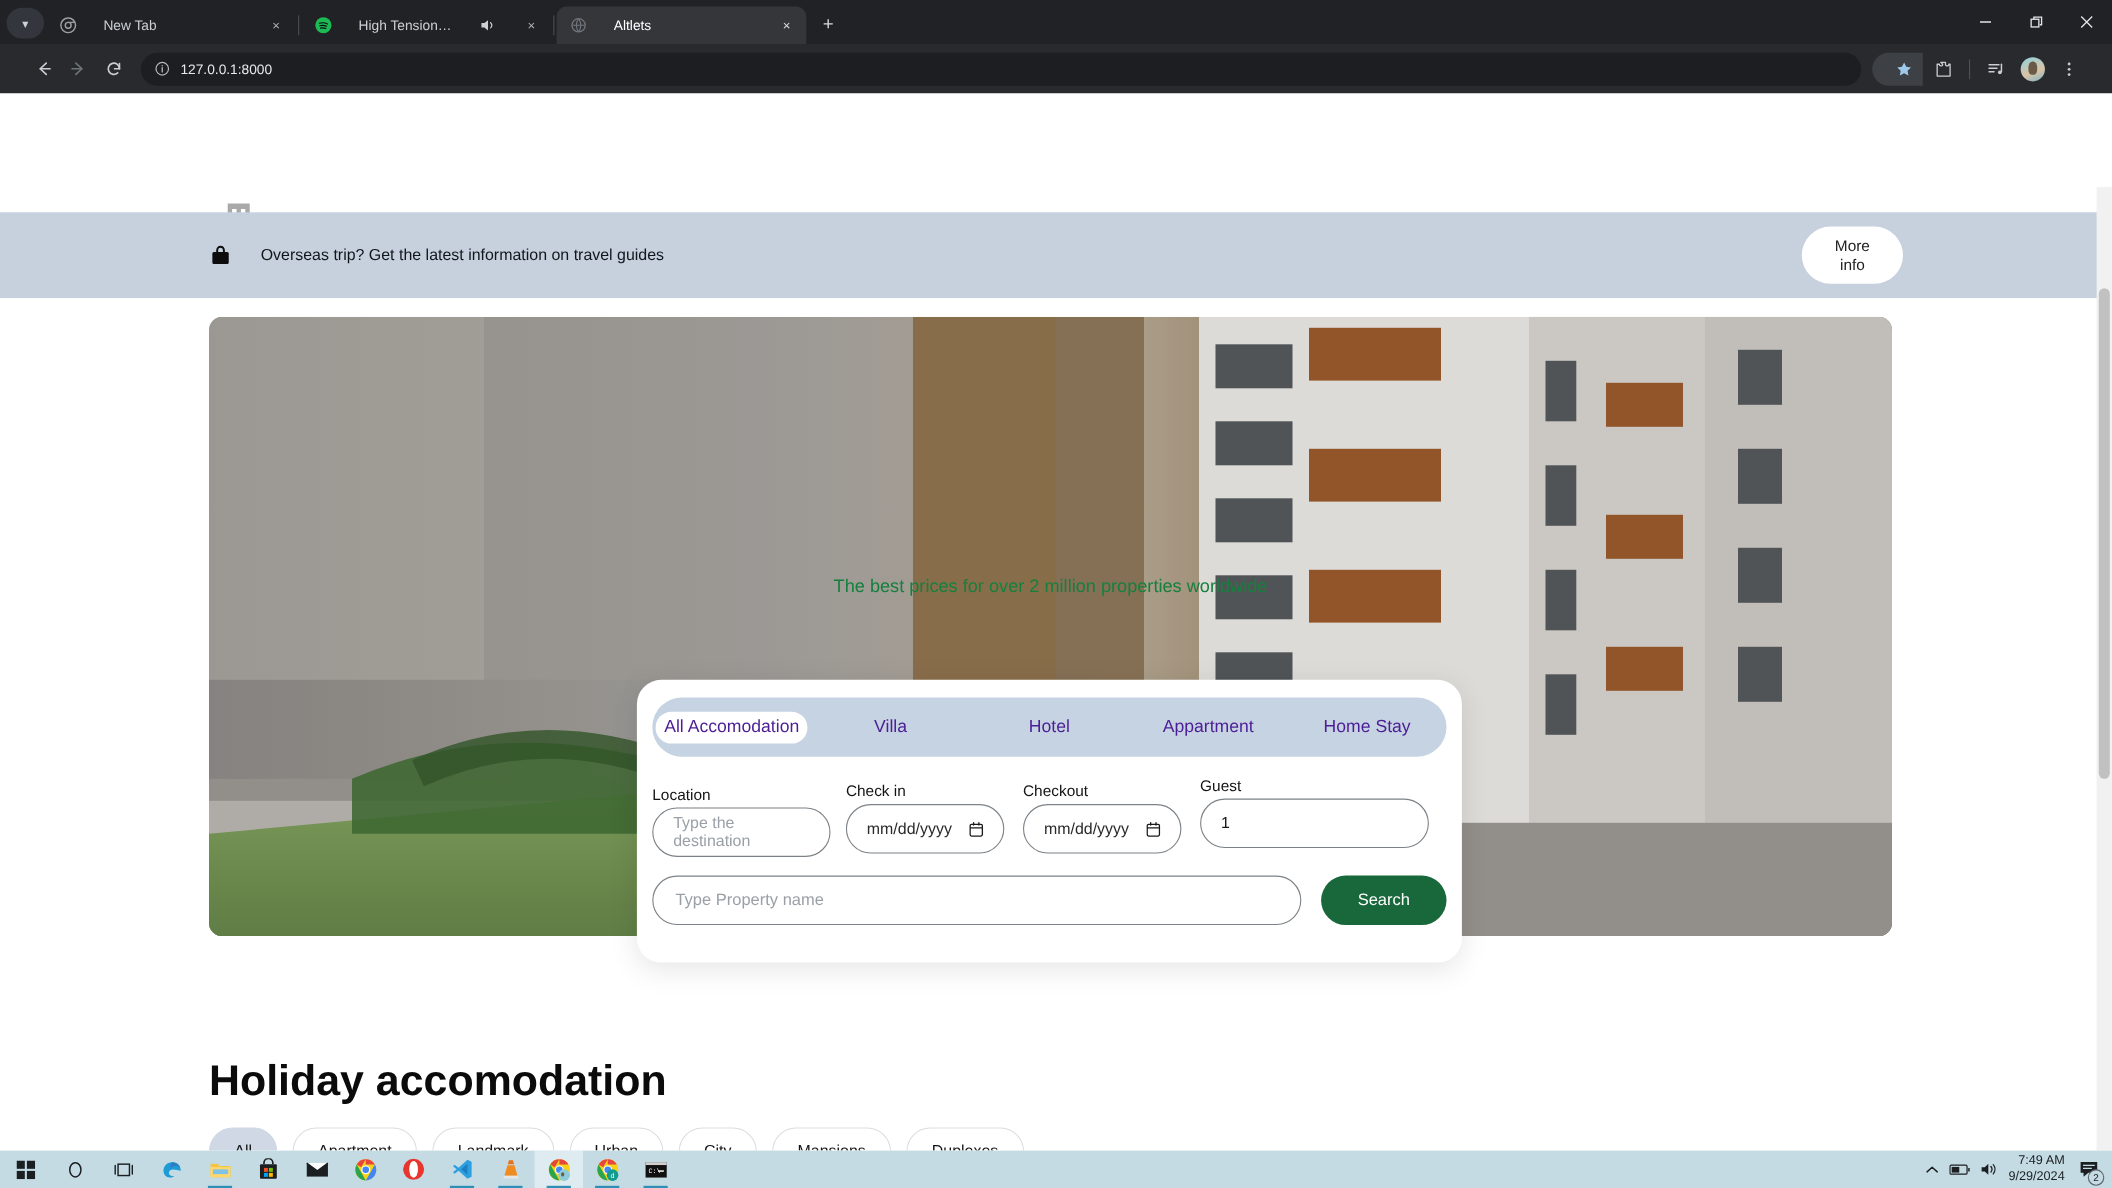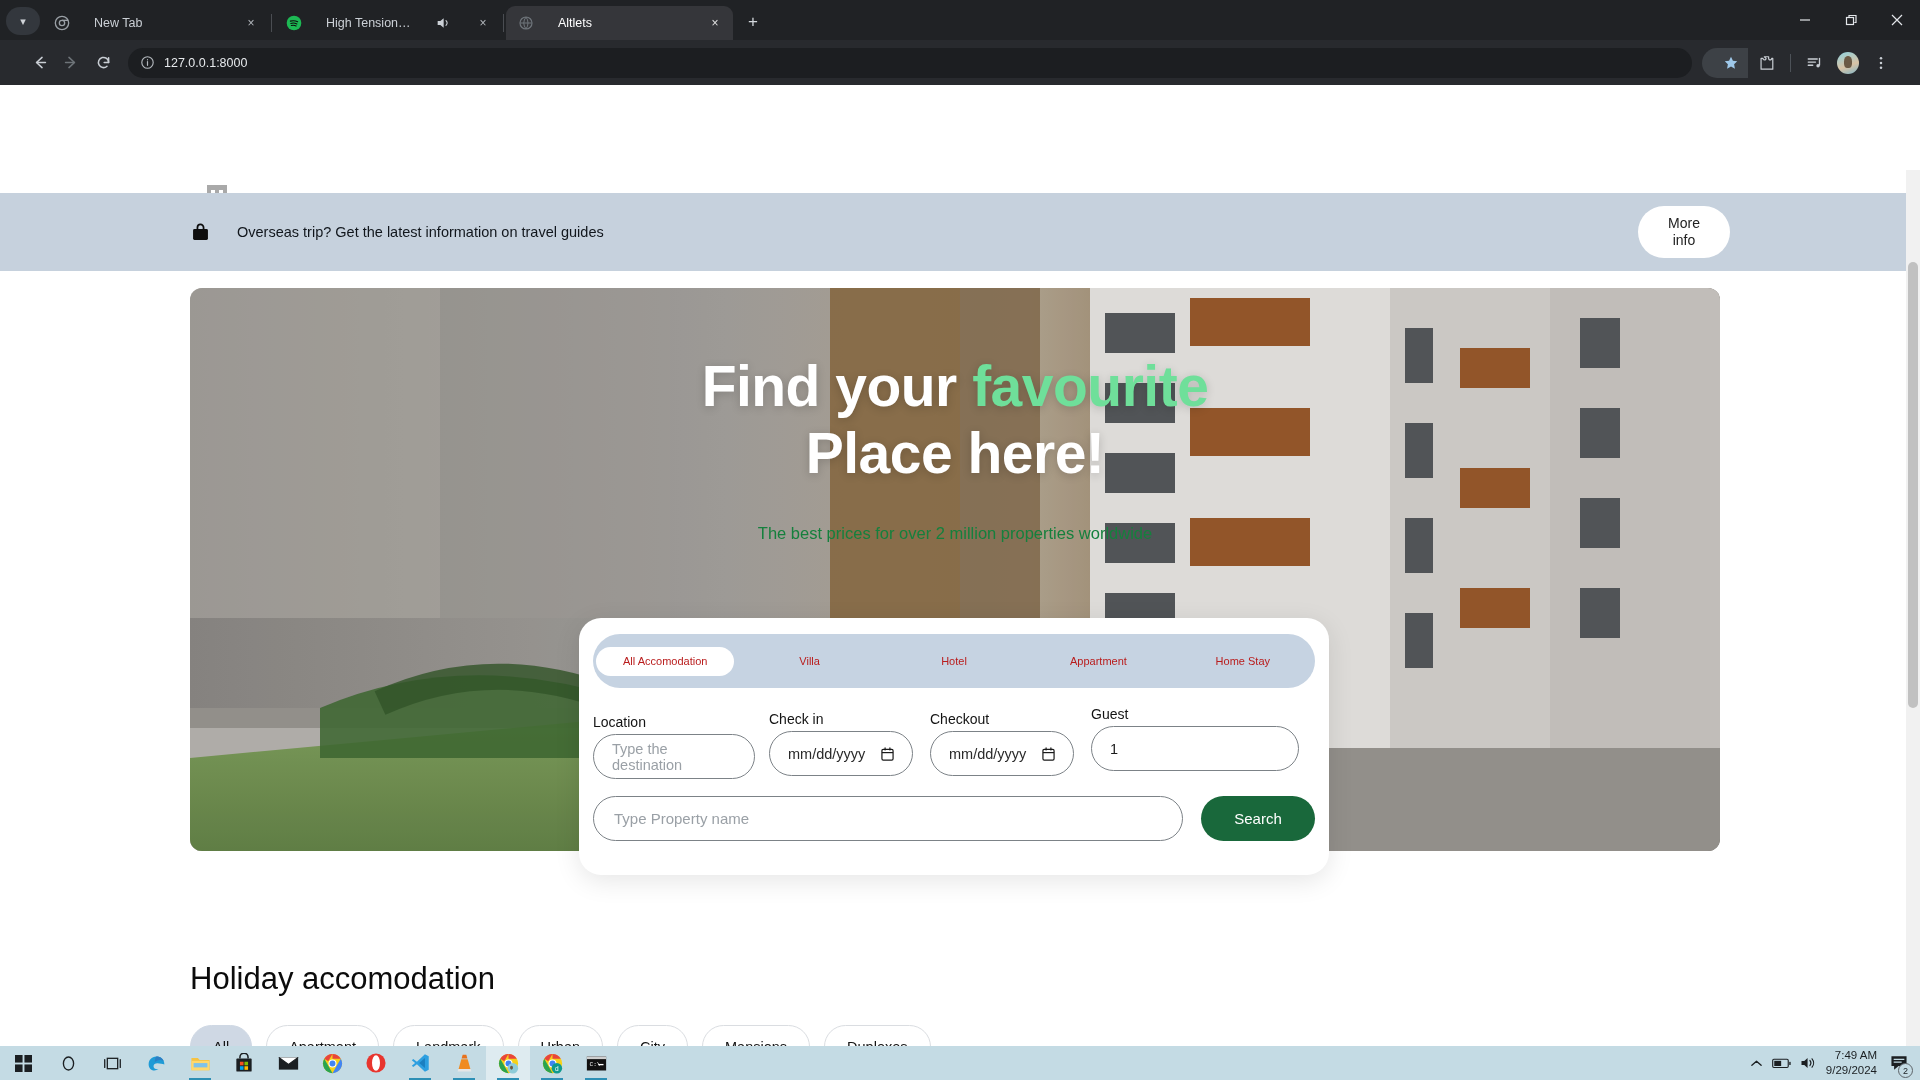--- a/index.html
+++ b/index.html
@@ -106,21 +106,21 @@
   .searchcard {
     position:absolute; left:579px; top:533px; width:750px; height:257px; background:#fff;
     border-radius:22px; box-shadow:0 6px 26px rgba(0,0,0,.10);
   }
   .tabs {
     position:absolute; left:14px; top:16px; width:722px; height:54px; background:#c6d3e2;
     border-radius:27px; display:flex; align-items:center;
   }
   .tabs .t {
     flex:1; height:29px; display:flex; align-items:center; justify-content:center;
-    font-size:11px; color:#b91c1c; cursor:pointer; border-radius:21px; margin:0 3px;
+    font-size:16px; color:#4c1d95; cursor:pointer; border-radius:21px; margin:0 3px;
   }
   .tabs .t.active { background:#fff; }
 
   .fields { position:absolute; left:14px; top:96px; width:722px; }
   .fgroup { position:absolute; }
   .flabel { font-size:14px; color:#131313; margin-bottom:4px; display:block; }
   .fbox {
     border:1px solid #7c8287; border-radius:26px; height:45px; background:#fff;
     display:flex; align-items:center; padding:0 18px; font-size:14.5px; color:#1a1a1a;
   }
@@ -131,21 +131,21 @@
   .propbox {
     position:absolute; left:14px; top:178px; width:590px; height:45px; border:1px solid #7c8287;
     border-radius:26px; display:flex; align-items:center; padding:0 20px; font-size:15px; color:#9aa0a6;
   }
   .searchbtn {
     position:absolute; left:622px; top:178px; width:114px; height:45px; border-radius:26px;
     background:#19683b; color:#fff; border:none; font-size:15px; cursor:pointer;
   }
 
   
-  .section-title { position:absolute; left:190px; top:876px; font-size:31px; font-weight:normal; color:#0b0b0b; }
+  .section-title { position:absolute; left:190px; top:876px; font-size:39px; font-weight:bold; color:#0b0b0b; }
   .pills { position:absolute; left:190px; top:940px; display:flex; gap:14px; }
   .pill {
     height:43px; padding:0 22px; border-radius:22px; border:1px solid #dadde1; background:#fff;
     display:flex; align-items:center; justify-content:center; font-size:14.5px; color:#141414; cursor:pointer;
   }
   .pill.active { background:#cfd8e4; border-color:#cfd8e4; }
 
   
   .scrollbar { position:absolute; right:0; top:85px; width:14px; height:961px; background:#f1f1f1; }
   .scroll-thumb { position:absolute; right:2px; top:92px; width:10px; height:446px; background:#c1c1c1; border-radius:5px; }
@@ -396,26 +396,20 @@
       <rect x="620" y="430" width="170" height="70" fill="#ddd9d4"></rect>
       <rect x="960" y="440" width="120" height="70" fill="#c9a183"></rect>
       <g fill="#d8b24a">
         <circle cx="870" cy="500" r="6"></circle>
           <circle cx="900" cy="512" r="6"></circle>
           <circle cx="935" cy="498" r="6"></circle>
       </g>
       <rect x="0" y="0" width="1530" height="563" fill="#000" opacity="0.05"></rect>
     </svg>
 
-    <div class="hero-title">
-      <div>
-        <span>Find your </span><span class="accent">favourite</span>
-      </div>
-      <div>Place here!</div>
-    </div>
     <div class="hero-sub">The best prices for over 2 million properties worldwide</div>
   </div>
 
   <div class="searchcard">
     <div class="tabs">
       <div class="t active">All Accomodation</div>
       <div class="t">Villa</div>
       <div class="t">Hotel</div>
       <div class="t">Appartment</div>
       <div class="t">Home Stay</div>

